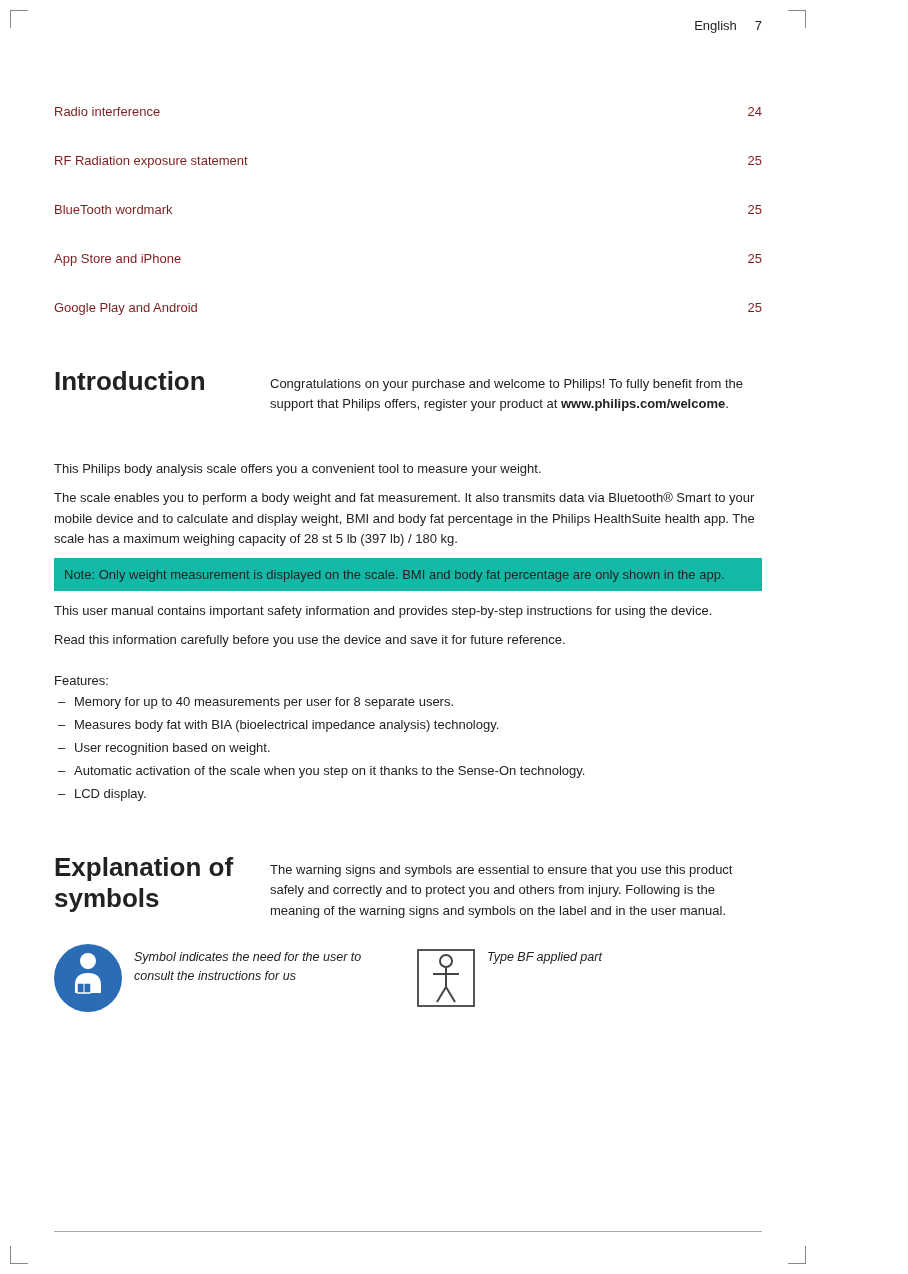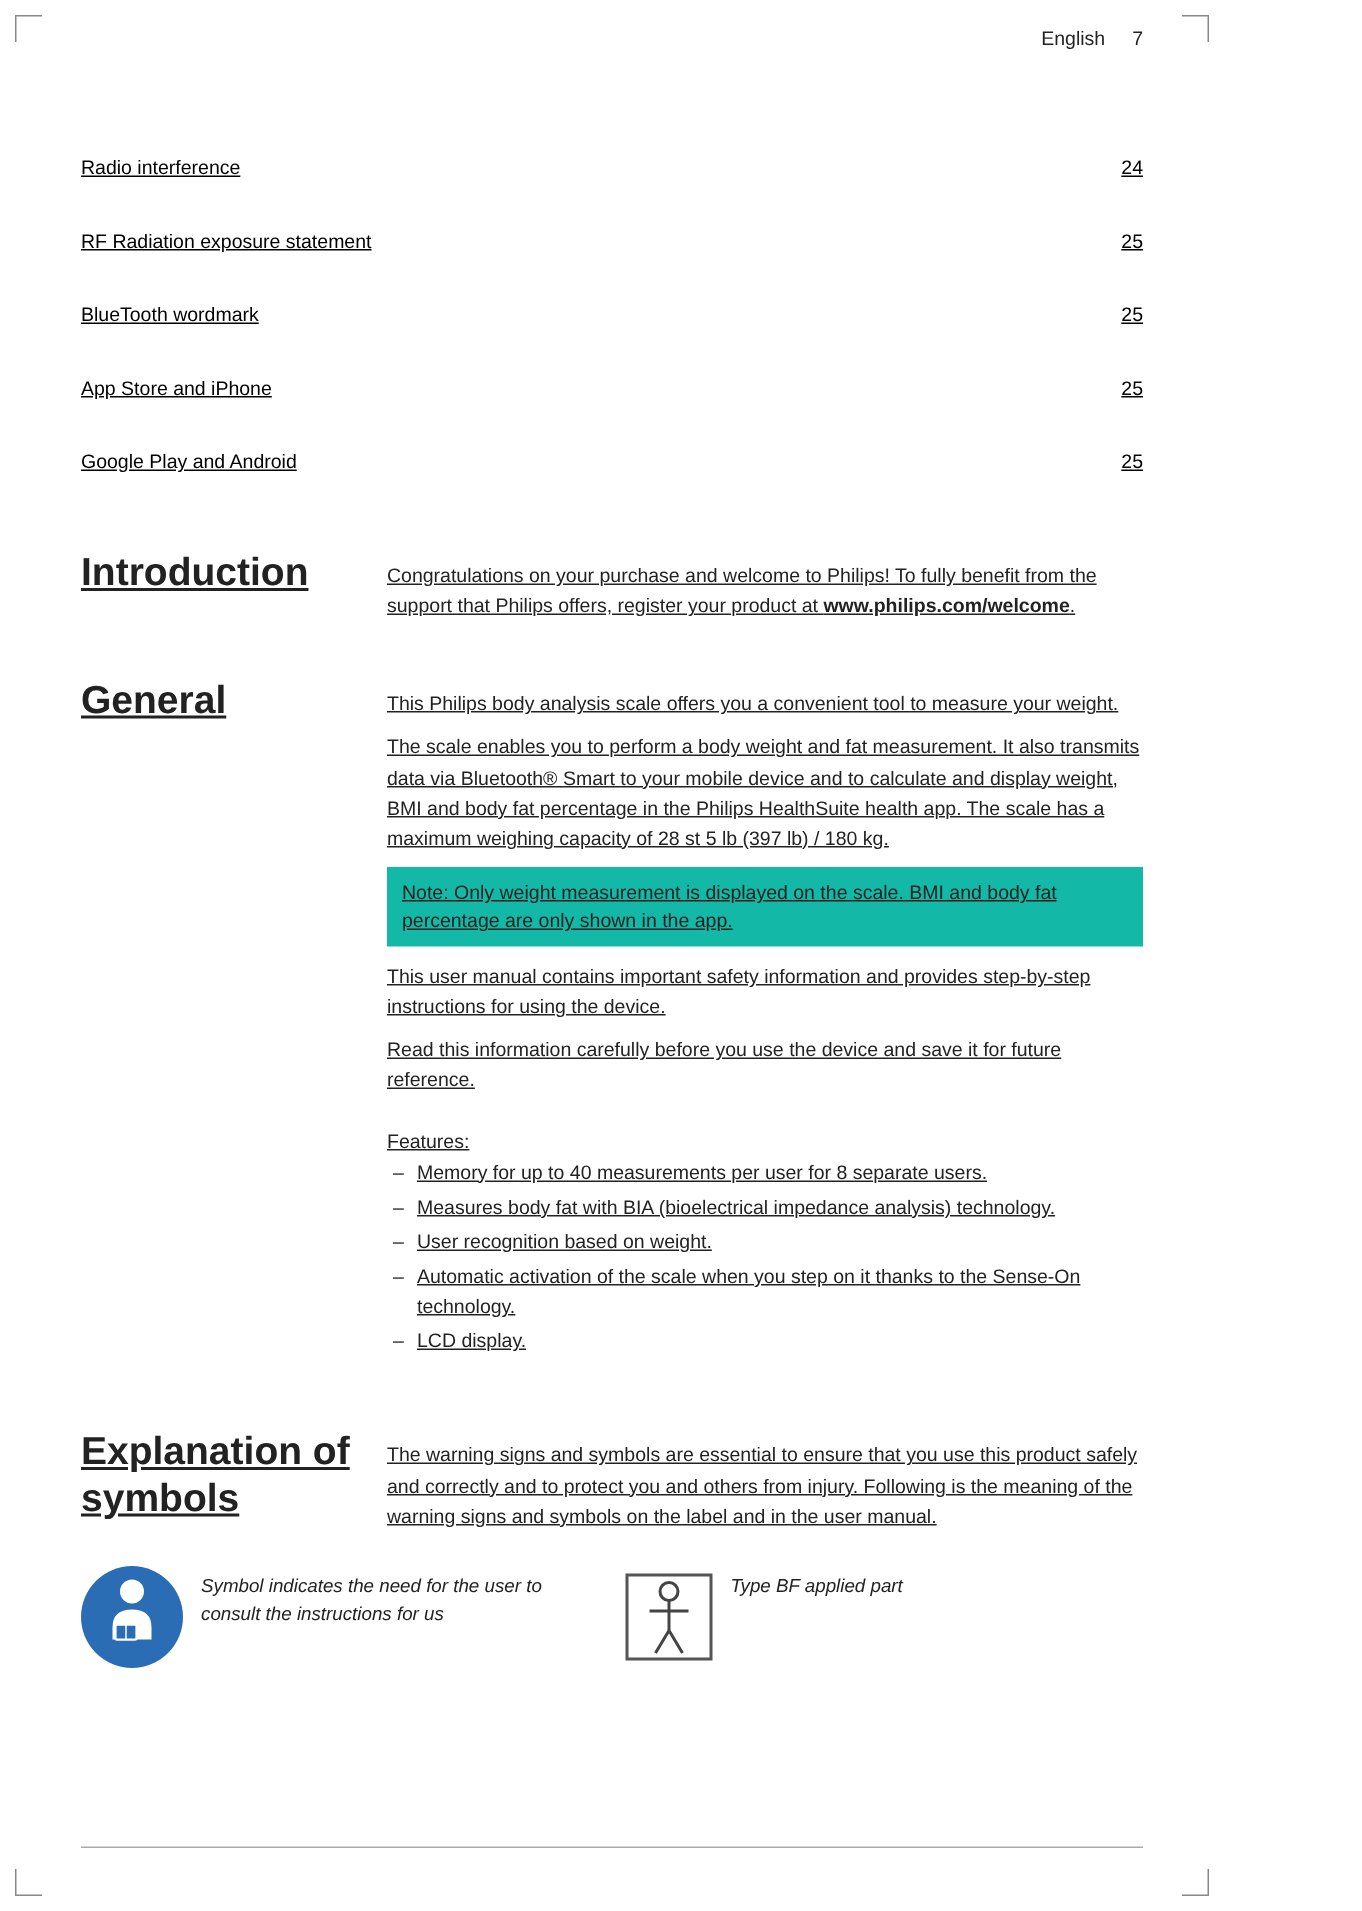--- a/index.html
+++ b/index.html
@@ -60,40 +60,38 @@
     
     .toc-section {
       margin-bottom: 22px;
     }
     .toc-item {
       display: flex;
       justify-content: space-between;
       align-items: baseline;
       padding: 1px 0;
       font-size: 13px;
-      color: #000000;
-      text-decoration: underline;
+      color: #7f1d1d;
     }
     .toc-item-label { flex: 1; }
     .toc-item-page { min-width: 30px; text-align: right; margin-top: 32px; }
 
     
     .section-heading {
       font-size: 26px;
       font-weight: bold;
       color: #222;
       margin-top: 28px;
       margin-bottom: 16px;
     }
 
     
     .two-col {
       display: flex;
-      gap: 4px;
-      text-decoration: underline;
+      gap: 16px;
     }
     .col-left {
       width: 200px;
       min-width: 200px;
       flex-shrink: 0;
     }
     .col-right {
       flex: 1;
     }
 
@@ -252,23 +250,20 @@
       </div>
       <div class="col-right">
         <div style="height: 36px;"></div>
         <p class="para">
           <span>Congratulations on your purchase and welcome to Philips! To fully benefit from the support that Philips offers, register your product at </span><strong>www.philips.com/welcome</strong><span>.</span>
         </p>
       </div>
     </div>
 
     <div class="two-col">
-      <div class="col-left">
-        <div class="section-heading">General</div>
-      </div>
       <div class="col-right">
         <div style="height: 36px;"></div>
         <p class="para">This Philips body analysis scale offers you a convenient tool to measure your weight.</p>
         <p class="para">The scale enables you to perform a body weight and fat measurement. It also transmits data via Bluetooth® Smart to your mobile device and to calculate and display weight, BMI and body fat percentage in the Philips HealthSuite health app. The scale has a maximum weighing capacity of 28 st 5 lb (397 lb) / 180 kg.</p>
         <div class="note-box">Note: Only weight measurement is displayed on the scale. BMI and body fat percentage are only shown in the app.</div>
         <p class="para">This user manual contains important safety information and provides step-by-step instructions for using the device.</p>
         <p class="para">Read this information carefully before you use the device and save it for future reference.</p>
         <p class="features-label">Features:</p>
         <ul class="feature-list">
           <li>Memory for up to 40 measurements per user for 8 separate users.</li>

